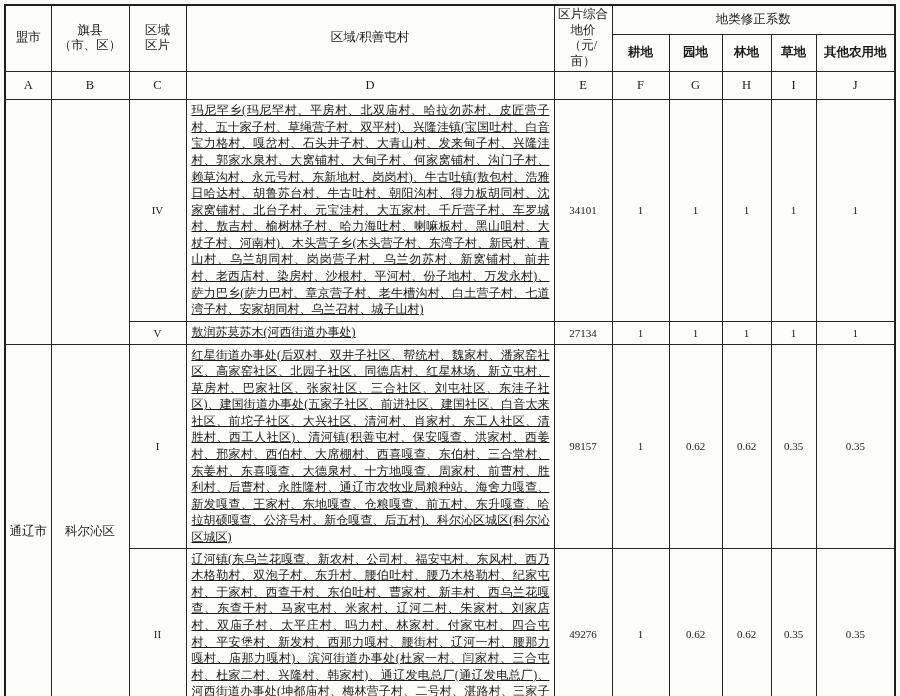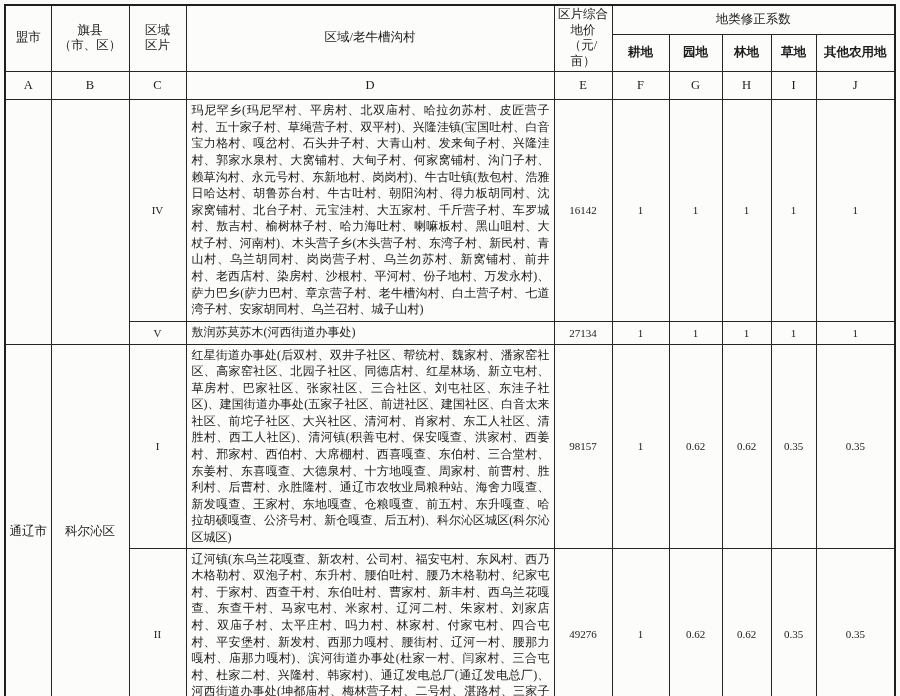--- a/index.html
+++ b/index.html
@@ -31,20 +31,21 @@
     overflow: hidden;
   }
   .hdr { white-space: pre-line; line-height: 1.25; }
   td.desc {
     text-align: justify;
     text-justify: inter-character;
     font-size: 12px;
     line-height: 16.6px;
     padding: 2px 4px 2px 5px;
     vertical-align: middle;
+    text-decoration: underline;
   }
   td.zone, td.price, td.coef { font-size: 11px; }
   .r-iv  td { height: 222px; }
   .r-v   td { height: 23px; }
   .r-one td { height: 182px; }
   .r-two td { height: 163px; }
   .hrow1 th { height: 63px; }
   .hrow1 th.group-hd { height: 28px; margin-left: 28px; }
   .hrow1b th { height: 35px; font-weight: bold; }
   .hrow2 th { height: 28px; }
@@ -67,21 +68,21 @@
       <col style="width:79px">
     </colgroup>
 
     <tbody>
         <tr class="hrow1">
       <th class="hdr" rowspan="2">盟市</th>
       <th class="hdr" rowspan="2">旗县
 （市、区）</th>
       <th class="hdr" rowspan="2">区域
 区片</th>
-      <th class="hdr" rowspan="2">区域/老牛槽沟村</th>
+      <th class="hdr" rowspan="2">区域/积善屯村</th>
       <th class="hdr" rowspan="2">区片综合
 地价
 （元/亩）</th>
       <th class="group-hd" colspan="5">地类修正系数</th>
     </tr>
 
     <tr class="hrow1b">
       <th>耕地</th>
       <th>园地</th>
       <th>林地</th>
@@ -100,21 +101,21 @@
       <th>H</th>
       <th>I</th>
       <th>J</th>
     </tr>
 
     <tr class="r-iv">
       <td rowspan="2"></td>
       <td rowspan="2"></td>
       <td class="zone">IV</td>
       <td class="desc">玛尼罕乡(玛尼罕村、平房村、北双庙村、哈拉勿苏村、皮匠营子村、五十家子村、草绳营子村、双平村)、兴隆洼镇(宝国吐村、白音宝力格村、嘎岔村、石头井子村、大青山村、发来甸子村、兴隆洼村、郭家水泉村、大窝铺村、大甸子村、何家窝铺村、沟门子村、赖草沟村、永元号村、东新地村、岗岗村)、牛古吐镇(敖包村、浩雅日哈达村、胡鲁苏台村、牛古吐村、朝阳沟村、得力板胡同村、沈家窝铺村、北台子村、元宝洼村、大五家村、千斤营子村、车罗城村、敖吉村、榆树林子村、哈力海吐村、喇嘛板村、黑山咀村、大杖子村、河南村)、木头营子乡(木头营子村、东湾子村、新民村、青山村、乌兰胡同村、岗岗营子村、乌兰勿苏村、新窝铺村、前井村、老西店村、染房村、沙根村、平河村、份子地村、万发永村)、萨力巴乡(萨力巴村、章京营子村、老牛槽沟村、白土营子村、七道湾子村、安家胡同村、乌兰召村、城子山村)</td>
-      <td class="price">16142</td>
+      <td class="price">34101</td>
       <td class="coef">1</td>
       <td class="coef">1</td>
       <td class="coef">1</td>
       <td class="coef">1</td>
       <td class="coef">1</td>
     </tr>
 
     <tr class="r-v">
       <td class="zone">V</td>
       <td class="desc">敖润苏莫苏木(河西街道办事处)</td>

